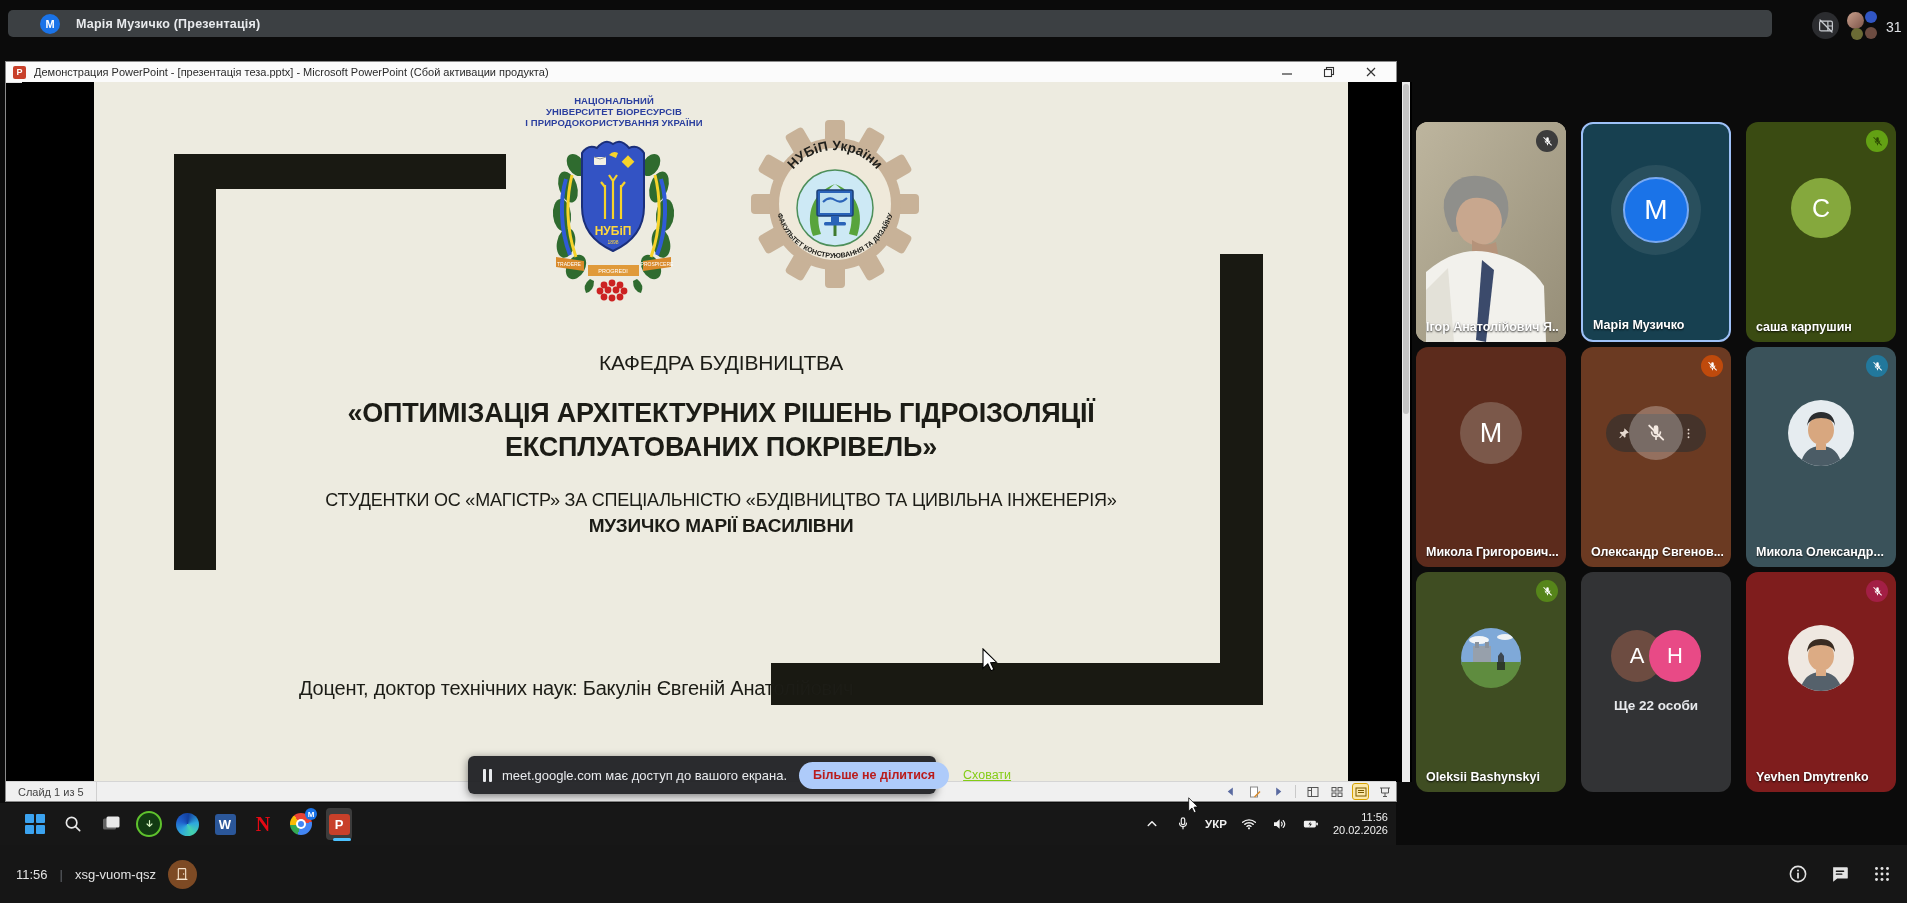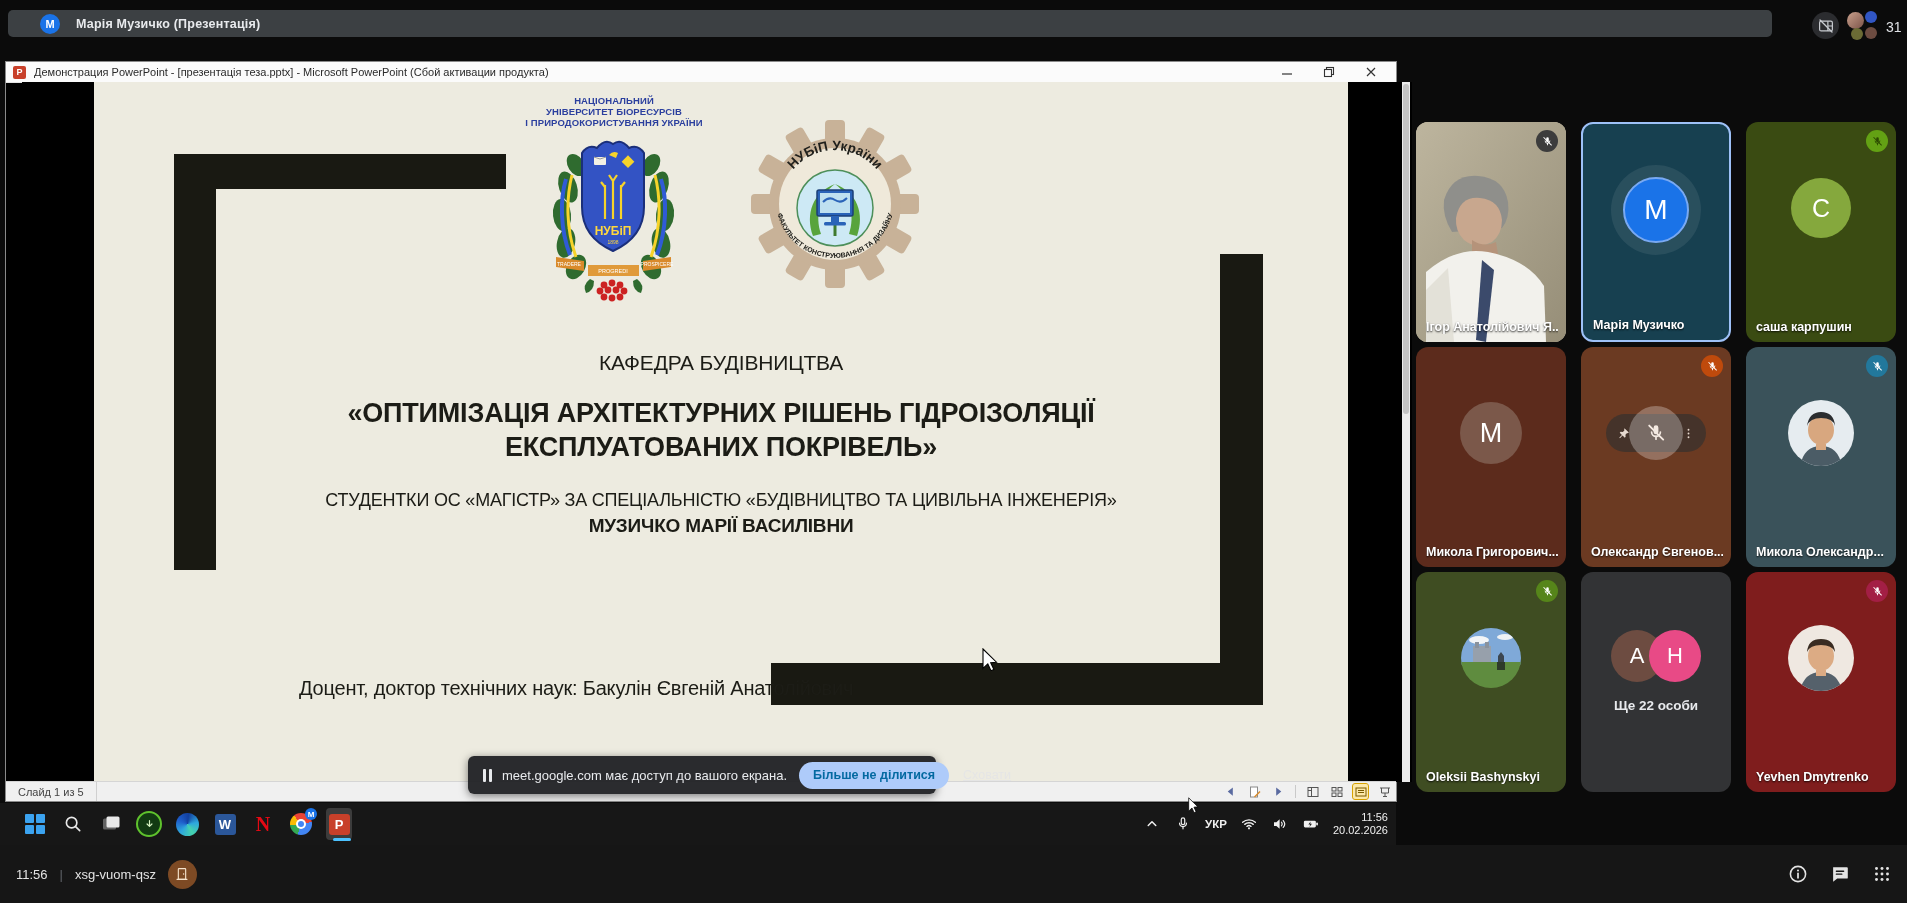--- a/index.html
+++ b/index.html
@@ -60,24 +60,24 @@
   .sview{color:#555;}
   .sview.active{background:#fde9a9;outline:1px solid #d8a200;border-radius:2px;}
   .sdivider{width:1px;height:13px;background:#c9c9c9;}
 
   
   .share-note{left:468px;top:756px;width:468px;height:38px;background:rgba(32,33,36,.95);border-radius:6px;
               display:flex;align-items:center;box-shadow:0 2px 8px rgba(0,0,0,.5);z-index:30;}
   .pause-bars{display:flex;gap:3px;margin-left:15px;}
   .pause-bars i{width:3px;height:13px;background:#e8eaed;border-radius:1px;}
   .share-msg{color:#e8eaed;font-size:13px;margin-left:10px;white-space:nowrap;}
-  .stop-share{margin-left:12px;height:27px;padding:0 14px;background:#aecbfa;color:#0369a1;border:none;
+  .stop-share{margin-left:12px;height:27px;padding:0 14px;background:#aecbfa;color:#b91c1c;border:none;
               border-radius:14px;font-size:12.5px;font-weight:700;display:flex;align-items:center;
               font-family:inherit;white-space:nowrap;}
-  .hide-link{color:#e5e5e5;font-size:12.5px;text-decoration:underline;margin-left:14px;white-space:nowrap;}
+  .hide-link{color:#84cc16;font-size:12.5px;text-decoration:underline;margin-left:14px;white-space:nowrap;}
 
   
   .taskbar{left:0px;top:803px;width:1396px;height:42px;background:#171717;display:flex;align-items:center;}
   .tb-icons{display:flex;align-items:center;gap:12px;margin-left:22px;}
   .tb-it{width:26px;height:26px;display:flex;align-items:center;justify-content:center;position:relative;}
   .win-logo{display:grid;grid-template-columns:9px 9px;grid-template-rows:9px 9px;gap:2px;}
   .win-logo i{background:#3ba3f0;border-radius:1px;}
   .booster{width:22px;height:22px;border-radius:50%;background:#123a12;border:2px solid #5fc22d;
            display:flex;align-items:center;justify-content:center;color:#d6f3c2;}
   .edge-disc{width:23px;height:23px;border-radius:50%;

